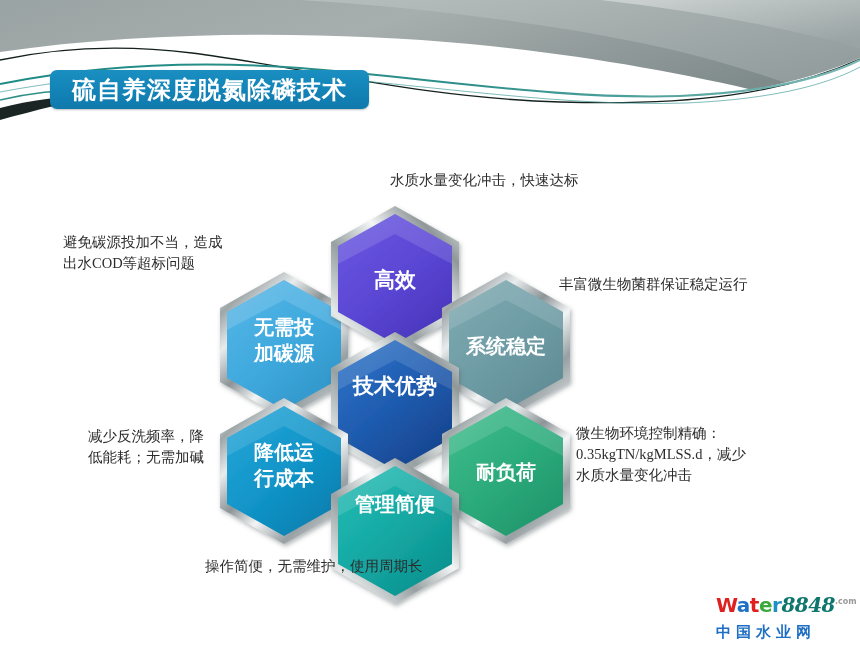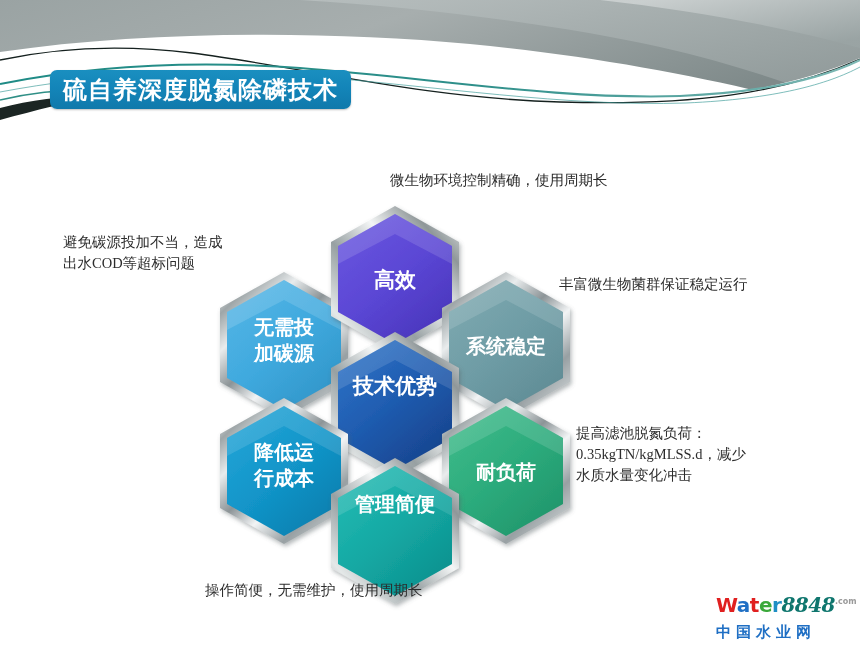--- a/index.html
+++ b/index.html
@@ -10,21 +10,21 @@
     overflow:hidden;position:relative;
   }
   #slide{position:absolute;inset:0;width:860px;height:645px;overflow:hidden;background:#fff;}
 
   
   #header-art{position:absolute;left:0;top:0;width:860px;height:135px;}
 
   
   #title-bar{
     position:absolute;left:50px;top:70px;
-    height:39px;padding:0 13px;
+    height:39px;padding:0 22px;
     display:flex;align-items:center;
     border-radius:7px;
     background:linear-gradient(180deg,#1a8fc0 0%,#1385b9 45%,#1079ab 100%);
     box-shadow:0 1px 2px rgba(0,0,0,.25);
     z-index:6;
   }
   #title-bar .t{
     color:#ffffff;font-weight:bold;font-size:24px;letter-spacing:1px;
     font-family:"DejaVu Sans","Liberation Sans",sans-serif;
     white-space:nowrap;line-height:1;
@@ -38,21 +38,21 @@
     position:absolute;z-index:5;
     color:#2c2c2c;font-size:14.5px;line-height:1.45;
     font-family:"Liberation Serif","DejaVu Serif",serif;
     white-space:pre-line;
   }
   #anno-top{left:390px;top:170px;}
   #anno-lefttop{left:63px;top:232px;}
   #anno-righttop{left:540px;top:274px;margin-left:19px;}
   #anno-leftbottom{left:62px;top:426px;text-align:right;width:142px;}
   #anno-rightbottom{left:576px;top:423px;}
-  #anno-bottom{left:205px;top:556px;margin-top:24px;}
+  #anno-bottom{left:205px;top:556px;}
 
   
   #logo{position:absolute;left:716px;top:592px;z-index:7;}
   #logo .wordmark{
     font-family:"DejaVu Sans","Liberation Sans",sans-serif;
     font-weight:bold;font-size:20px;line-height:20px;letter-spacing:-0.5px;
     white-space:nowrap;
   }
   #logo .wordmark .num{
     font-family:"DejaVu Serif","Liberation Serif",serif;
@@ -241,29 +241,31 @@
     <text class="hexlbl hexlbl-md" x="506" y="479">耐负荷</text>
 
     <g filter="url(#hexShadow)">
       <polygon points="395,458 459,494 459,568 395,604 331,568 331,494" fill="url(#silver2)"></polygon>
       <polygon points="395,466 452,498 452,564 395,596 338,564 338,498" fill="url(#fTealG)"></polygon>
       <polygon points="395,466 452,498 452,516 395,486 338,516 338,498" fill="#ffffff" opacity="0.12"></polygon>
     </g>
     <text class="hexlbl hexlbl-md" x="395" y="511">管理简便</text>
   </svg>
 
-  <div class="anno" id="anno-top">微生物环境控制精确，使用周期长</div>
+  <div class="anno" id="anno-top">水质水量变化冲击，快速达标</div>
 
   <div class="anno" id="anno-lefttop">避免碳源投加不当，造成
 出水COD等超标问题</div>
 
   <div class="anno" id="anno-righttop">丰富微生物菌群保证稳定运行</div>
 
-
-  <div class="anno" id="anno-rightbottom">提高滤池脱氮负荷：
+  <div class="anno" id="anno-leftbottom">减少反洗频率，降
+低能耗；无需加碱</div>
+
+  <div class="anno" id="anno-rightbottom">微生物环境控制精确：
 0.35kgTN/kgMLSS.d，减少
 水质水量变化冲击</div>
 
   <div class="anno" id="anno-bottom">操作简便，无需维护，使用周期长</div>
 
   <div id="logo">
     <div class="wordmark">
       <span class="lw">W</span><span class="la">a</span><span class="lt">t</span><span class="le">e</span><span class="lr">r</span><span class="num">8848</span><span class="com">.com</span>
     </div>
     <div class="cn">中国水业网</div>

